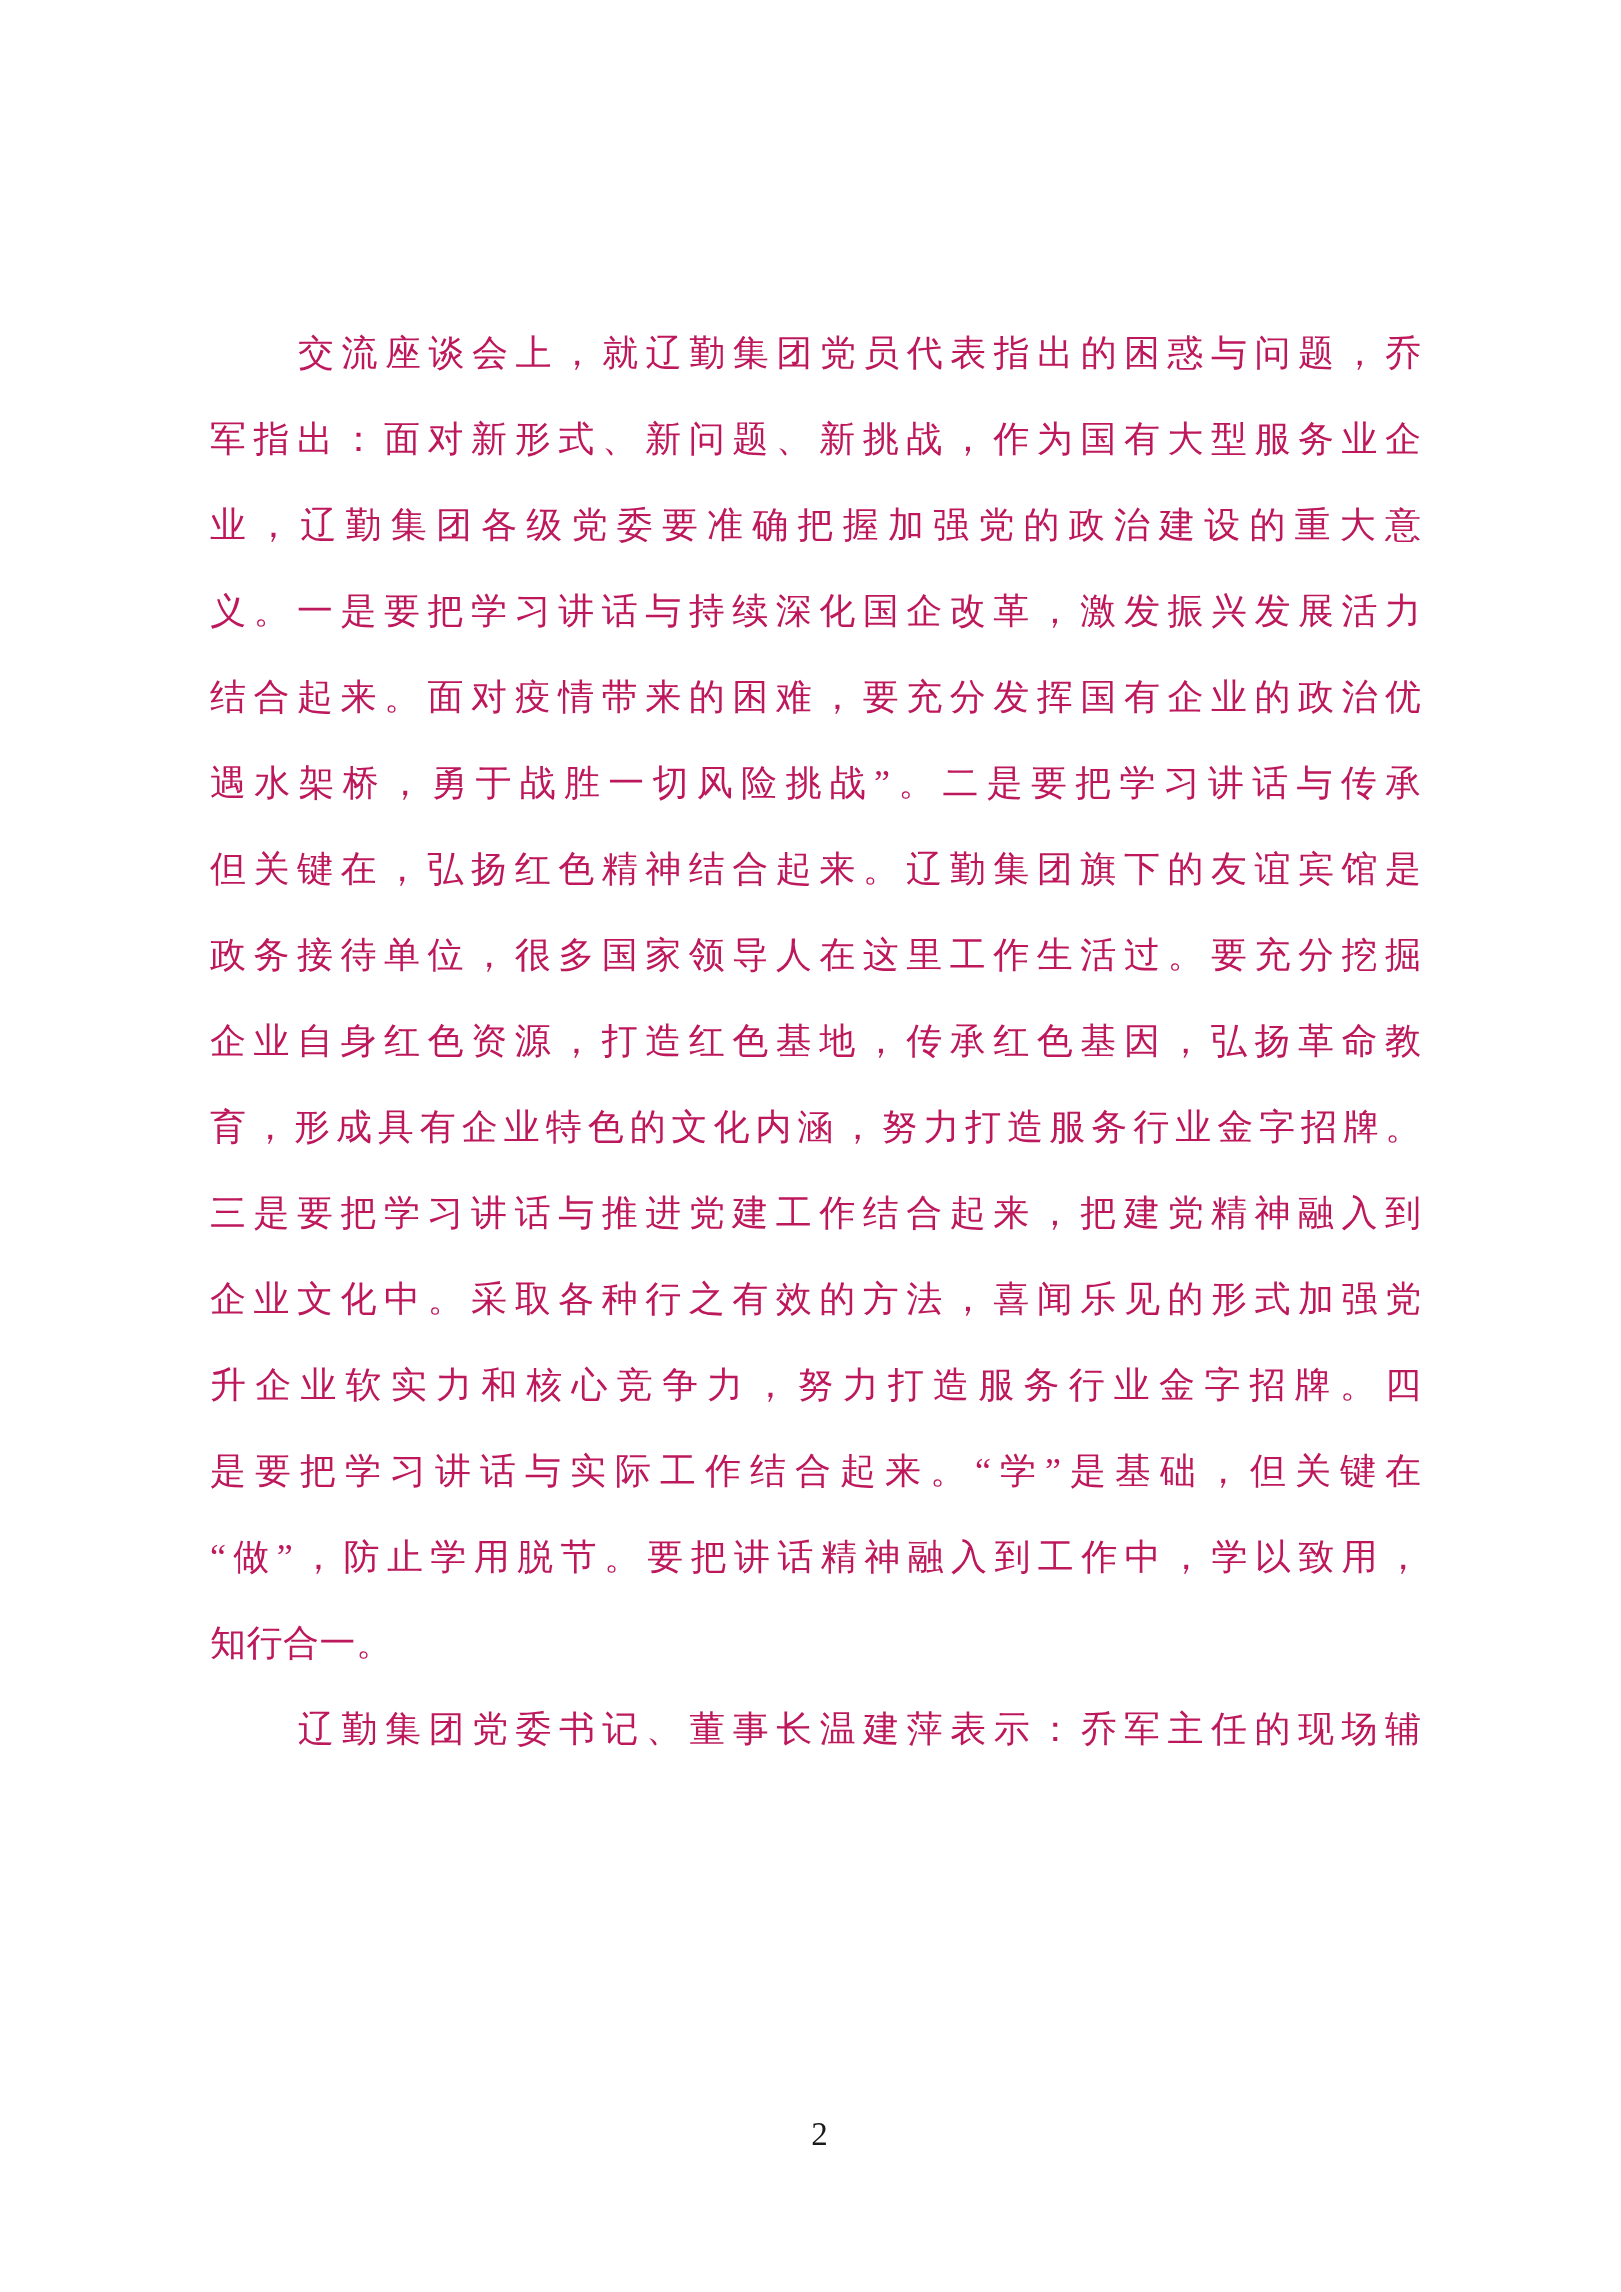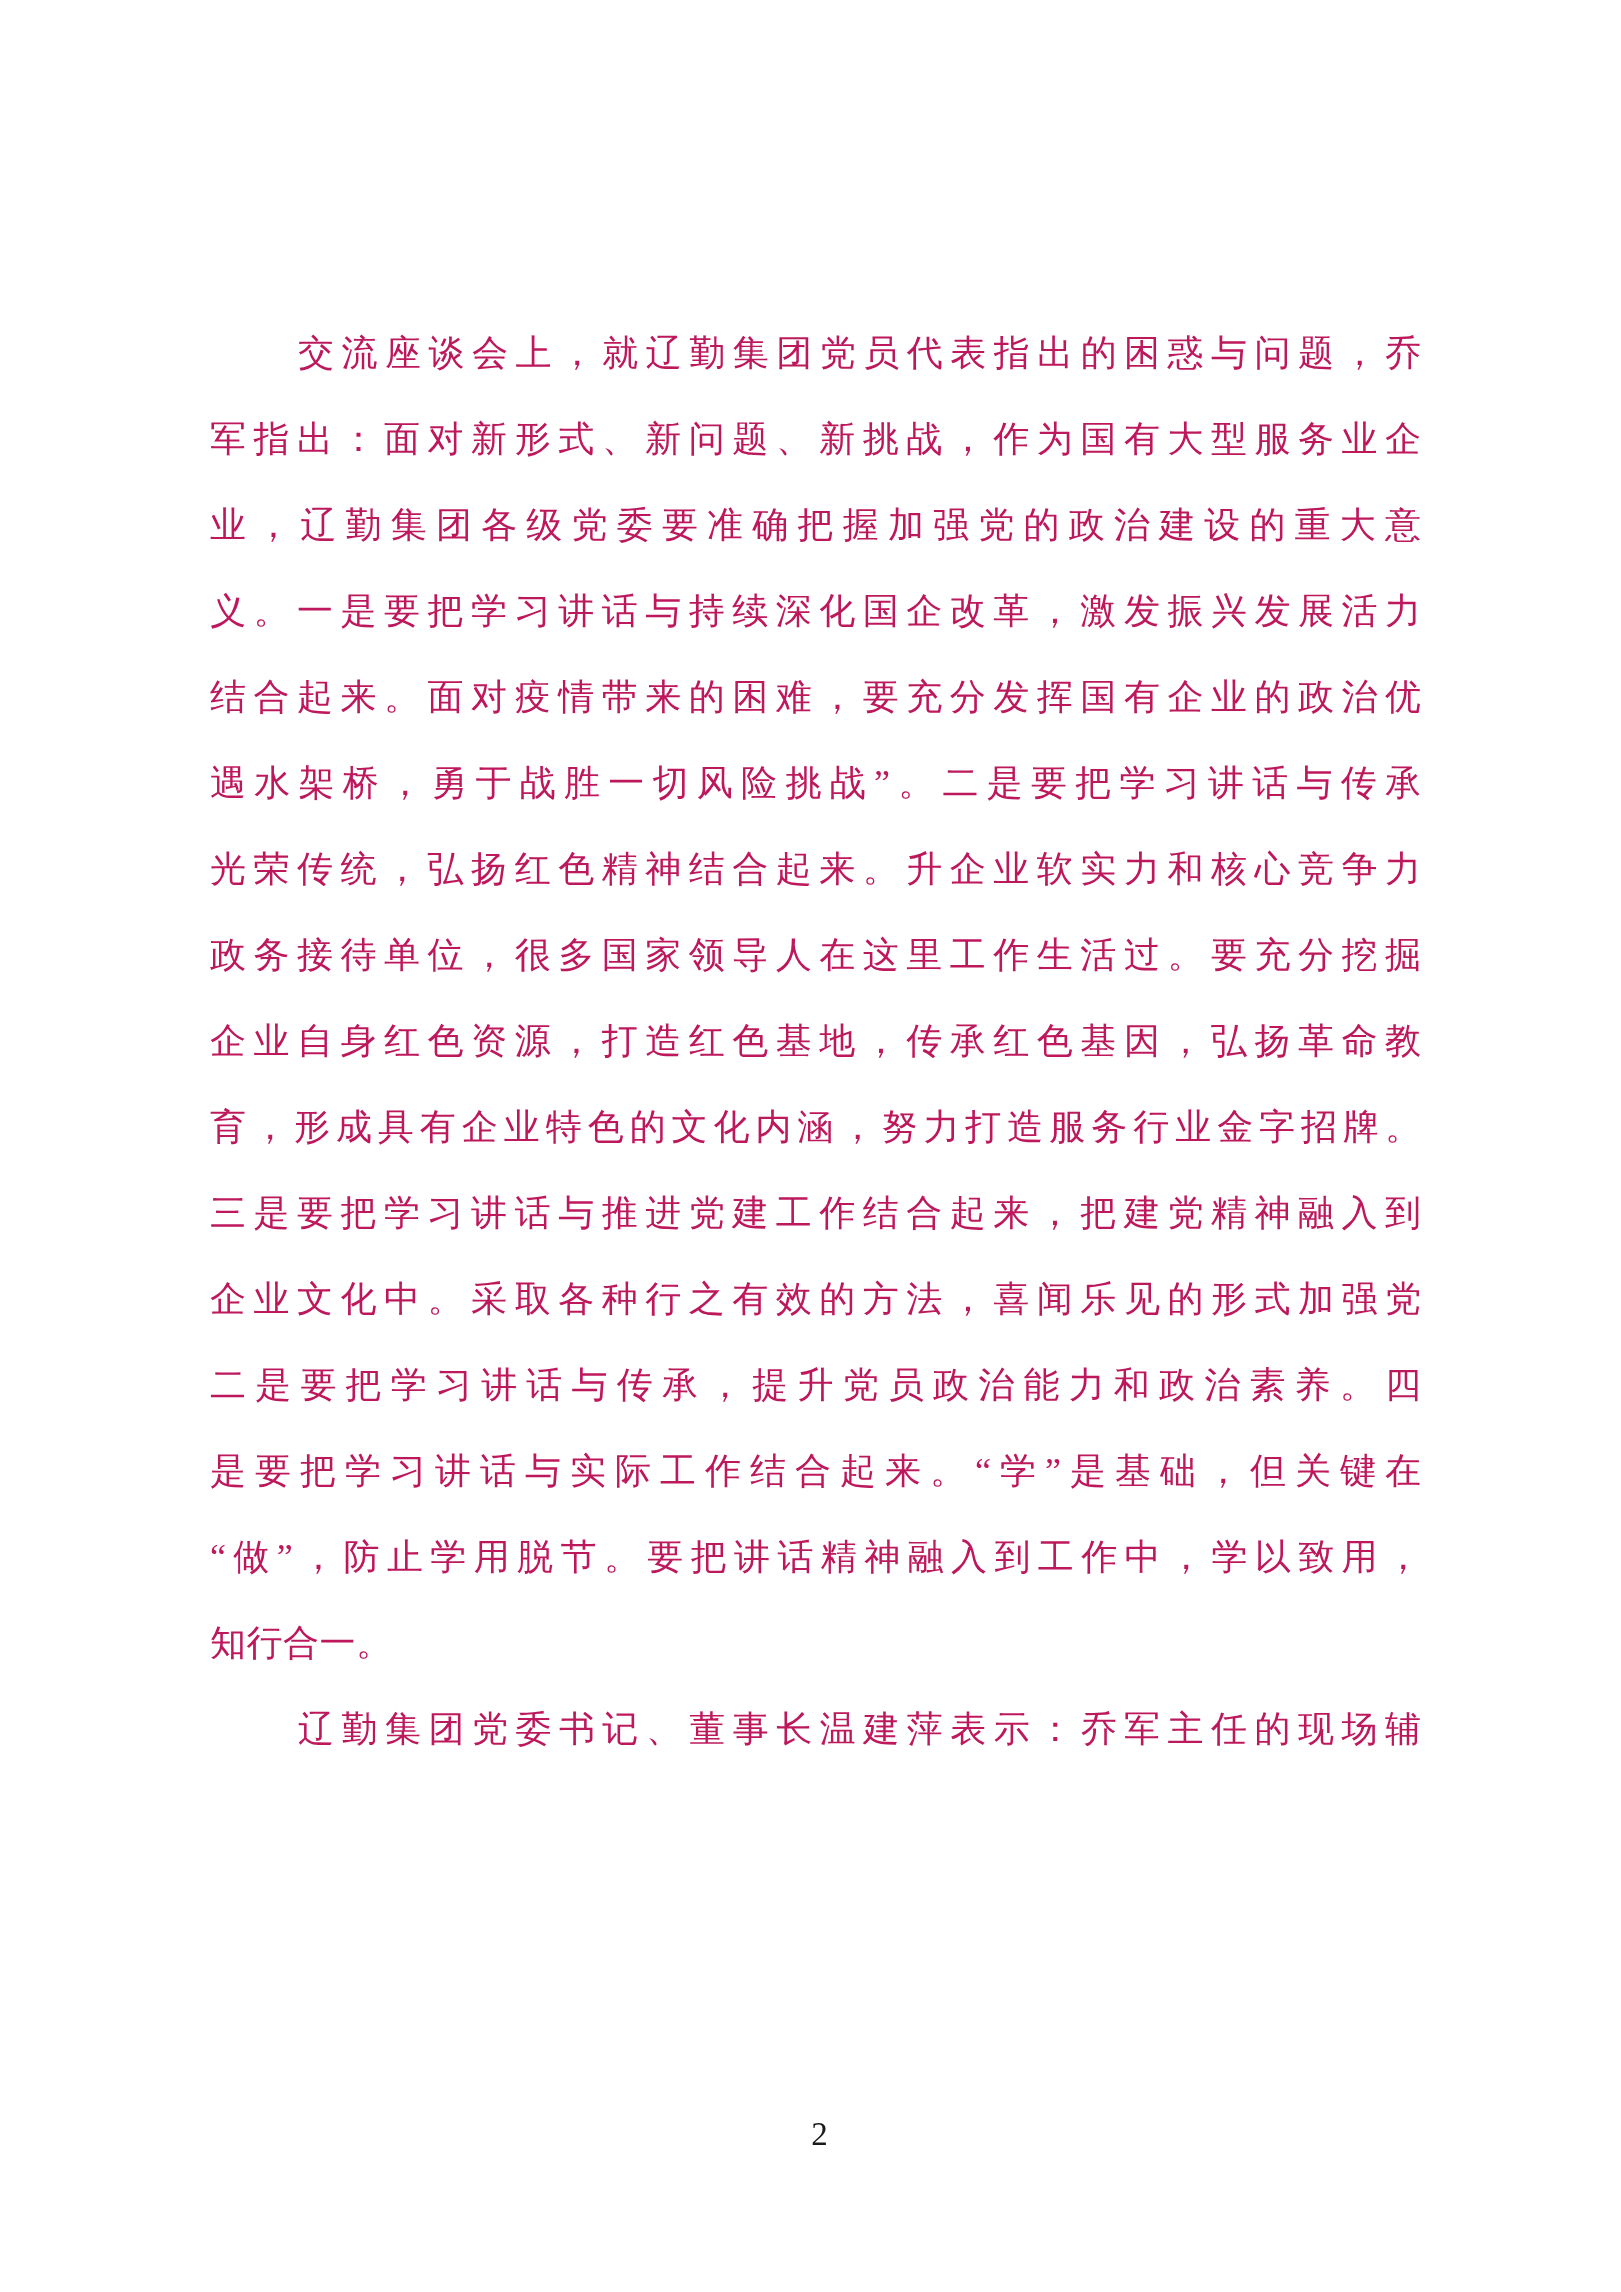--- a/index.html
+++ b/index.html
@@ -65,27 +65,27 @@
 
 <div class="page" style="background: rgb(255, 255, 255); color: rgb(26, 26, 26);">
   <div class="doc-body">
       <div class="paragraph">
         <div class="line indent fill">交流座谈会上，就辽勤集团党员代表指出的困惑与问题，乔</div>
         <div class="line fill">军指出：面对新形式、新问题、新挑战，作为国有大型服务业企</div>
         <div class="line fill">业，辽勤集团各级党委要准确把握加强党的政治建设的重大意</div>
         <div class="line fill">义。一是要把学习讲话与持续深化国企改革，激发振兴发展活力</div>
         <div class="line fill">结合起来。面对疫情带来的困难，要充分发挥国有企业的政治优</div>
         <div class="line fill">遇水架桥，勇于战胜一切风险挑战”。二是要把学习讲话与传承</div>
-        <div class="line fill">光荣传统，弘扬红色精神结合起来。升企业软实力和核心竞争力</div>
+        <div class="line fill">但关键在，弘扬红色精神结合起来。辽勤集团旗下的友谊宾馆是</div>
         <div class="line fill">政务接待单位，很多国家领导人在这里工作生活过。要充分挖掘</div>
         <div class="line fill">企业自身红色资源，打造红色基地，传承红色基因，弘扬革命教</div>
         <div class="line fill">育，形成具有企业特色的文化内涵，努力打造服务行业金字招牌。</div>
         <div class="line fill">三是要把学习讲话与推进党建工作结合起来，把建党精神融入到</div>
         <div class="line fill">企业文化中。采取各种行之有效的方法，喜闻乐见的形式加强党</div>
-        <div class="line fill">二是要把学习讲话与传承，提升党员政治能力和政治素养。四</div>
+        <div class="line fill">升企业软实力和核心竞争力，努力打造服务行业金字招牌。四</div>
         <div class="line fill">是要把学习讲话与实际工作结合起来。“学”是基础，但关键在</div>
         <div class="line fill">“做”，防止学用脱节。要把讲话精神融入到工作中，学以致用，</div>
         <div class="line">知行合一。</div>
       </div>
       <div class="paragraph">
         <div class="line indent fill">辽勤集团党委书记、董事长温建萍表示：乔军主任的现场辅</div>
       </div>
     </div>
   <div class="page-number">2</div>
 </div>

